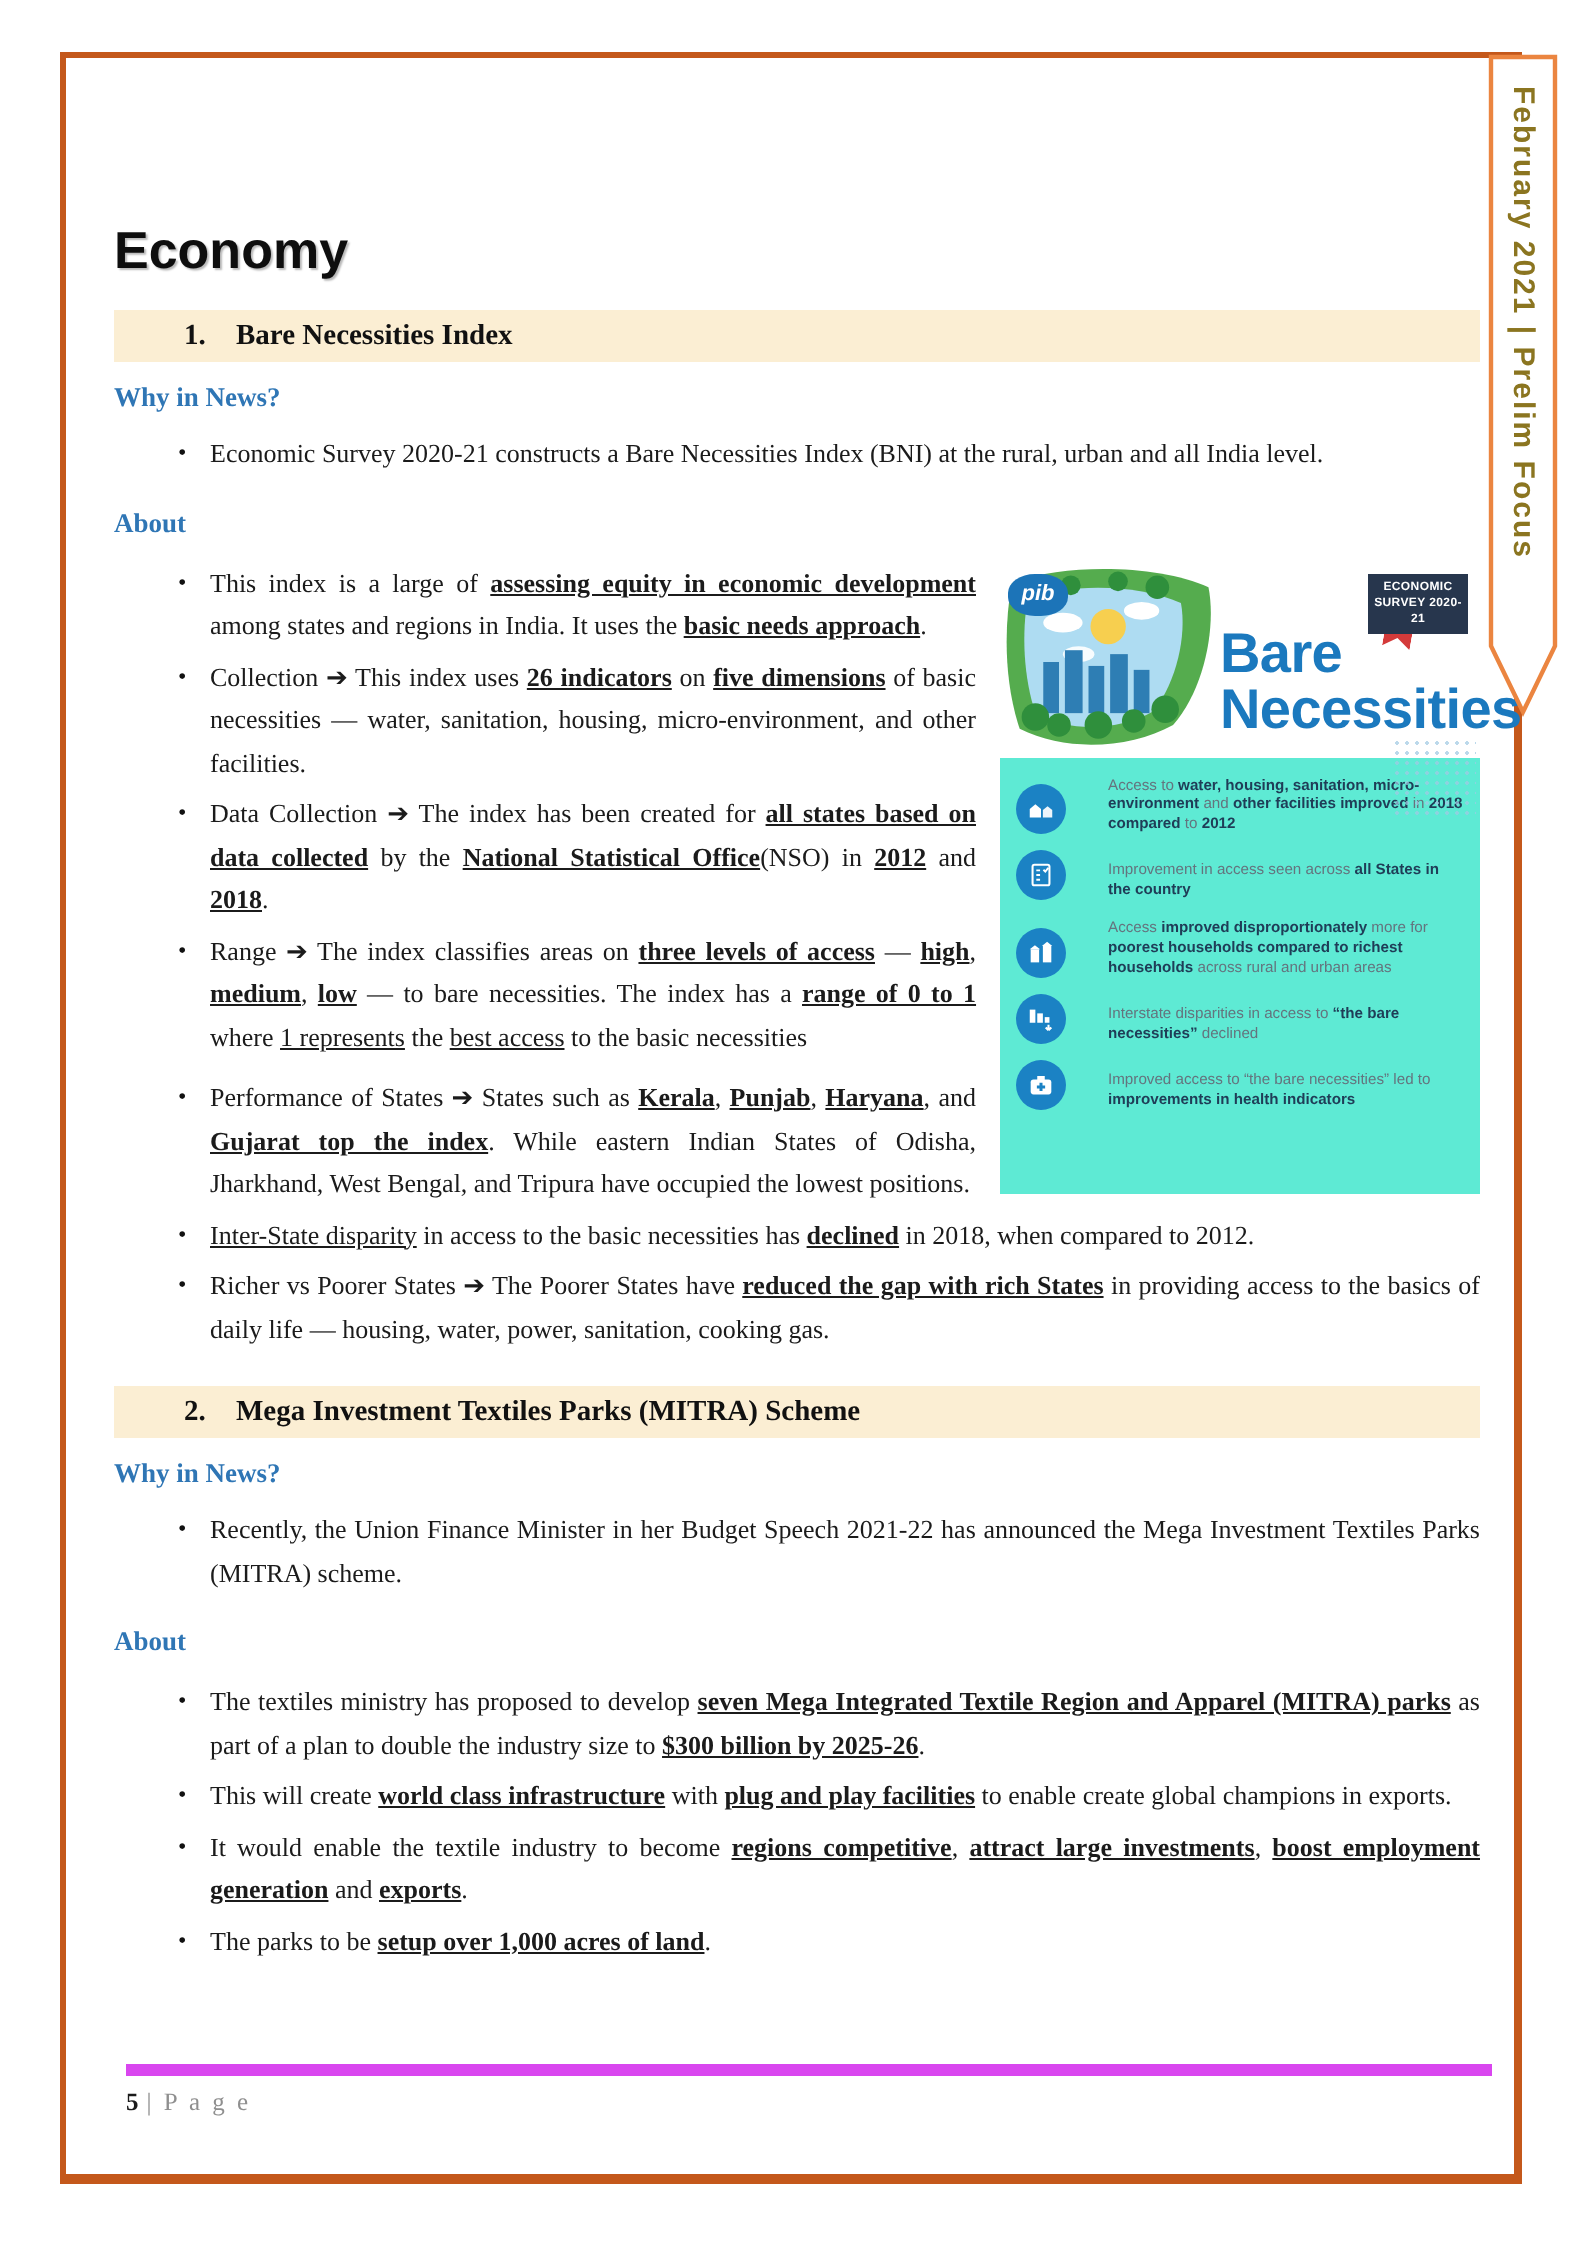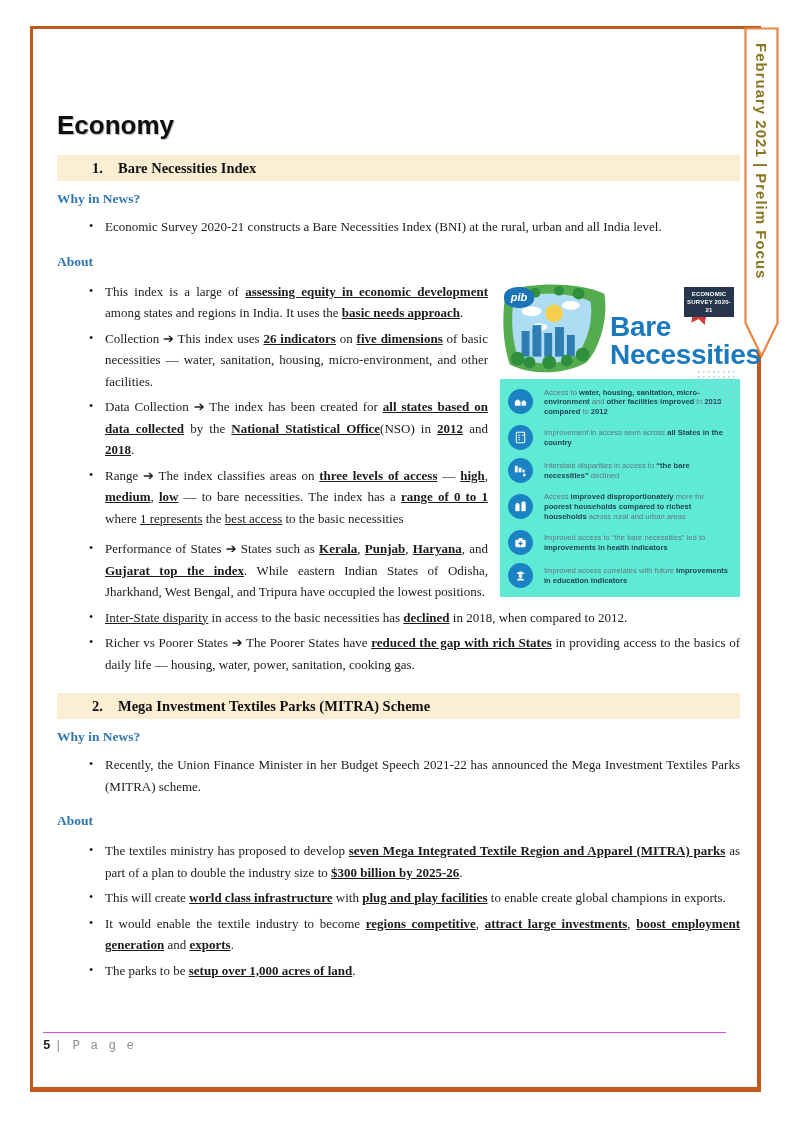--- a/index.html
+++ b/index.html
@@ -70,32 +70,32 @@
   .ig-badge{
     position:absolute;right:6px;top:4px;width:46px;background:#27364D;color:#fff;
     font-size:6px;font-weight:bold;text-align:center;padding:3px 2px;line-height:1.35;
     letter-spacing:.2px;z-index:4;
   }
   .ig-badge-tail{
     position:absolute;right:34px;top:28px;width:14px;height:13px;background:#D43A3A;
     clip-path:polygon(0 0,100% 0,100% 100%,50% 62%,0 100%);transform:rotate(10deg);z-index:3;
   }
   .ig-list{padding:8px 8px 0 8px;display:flex;flex-direction:column;gap:8px;}
-  .ig-item{display:flex;gap:11px;align-items:center;}
+  .ig-item{display:flex;gap:21px;align-items:flex-end;}
   .ic{
     width:25px;height:25px;border-radius:50%;background:#1B82C4;flex:0 0 25px;
     display:flex;align-items:center;justify-content:center;
   }
   .ig-item .txt{font-size:7.6px;line-height:1.3;color:#64747E;padding-top:1px;}
   .ig-item .txt .b{color:#1F3D57;}
   
   .footer{
-    position:absolute;left:43px;top:1032px;width:683px;z-index:2;
-    border-top:1px solid #d946ef;padding-top:6px;
-    font-family:Liberation Mono, monospace;font-size:12.5px;
+    position:absolute;left:63px;top:1032px;width:683px;z-index:2;
+    border-top:6px solid #d946ef;padding-top:6px;
+    font-family:Liberation Serif, serif;font-size:12.5px;
   }
   .footer .num{font-weight:bold;color:#1a1a1a;margin-right:4px;}
   .footer .lab{color:#8f8f8f;letter-spacing:1.5px;}
 </style>
 </head>
 <body>
 
 <div class="frame"></div>
 
 <div class="ribbon">
@@ -171,58 +171,48 @@
                 <rect x="3.5" y="2.5" width="9" height="11" rx="1" fill="none" stroke="#fff" stroke-width="1.1"></rect>
                 <path d="M5.5 5.5 h2 M5.5 8 h2 M5.5 10.5 h2" stroke="#fff" stroke-width="1"></path>
                 <path d="M9.3 5.2 l1 1 l1.6 -2" stroke="#fff" stroke-width="1" fill="none"></path>
               </svg>
           </span>
           <div class="txt"><span>Improvement in access seen across </span><span class="b">all States in the country</span></div>
         </div>
         <div class="ig-item">
           <span class="ic">
             <svg width="15" height="15" viewBox="0 0 16 16">
+                <path d="M2 6 L4.75 3.8 L7.5 6 Z" fill="#fff"></path>
+                <rect x="2.5" y="6" width="4.5" height="7" fill="#fff"></rect>
+                <path d="M8.5 4.2 L11.25 2 L14 4.2 Z" fill="#fff"></path>
+                <rect x="9" y="4.2" width="4.5" height="8.8" fill="#fff"></rect>
+              </svg>
+          </span>
+          <div class="txt"><span>Access </span><span class="b">improved disproportionately</span><span> more for </span><span class="b">poorest households compared to richest households</span><span> across rural and urban areas</span></div>
+        </div>
+        <div class="ig-item">
+          <span class="ic">
+            <svg width="15" height="15" viewBox="0 0 16 16">
                 <rect x="2" y="3" width="3" height="7" fill="#fff"></rect>
                 <rect x="6" y="5" width="3" height="5" fill="#fff"></rect>
                 <rect x="10" y="7" width="2.5" height="3" fill="#fff"></rect>
                 <path d="M12 11 v3 M12 14 l-1.5 -1.5 M12 14 l1.5 -1.5" stroke="#fff" stroke-width="1.1" fill="none"></path>
               </svg>
           </span>
           <div class="txt"><span>Interstate disparities in access to </span><span class="b">“the bare necessities”</span><span> declined</span></div>
         </div>
         <div class="ig-item">
           <span class="ic">
             <svg width="15" height="15" viewBox="0 0 16 16">
-                <path d="M2 6 L4.75 3.8 L7.5 6 Z" fill="#fff"></path>
-                <rect x="2.5" y="6" width="4.5" height="7" fill="#fff"></rect>
-                <path d="M8.5 4.2 L11.25 2 L14 4.2 Z" fill="#fff"></path>
-                <rect x="9" y="4.2" width="4.5" height="8.8" fill="#fff"></rect>
-              </svg>
-          </span>
-          <div class="txt"><span>Access </span><span class="b">improved disproportionately</span><span> more for </span><span class="b">poorest households compared to richest households</span><span> across rural and urban areas</span></div>
-        </div>
-        <div class="ig-item">
-          <span class="ic">
-            <svg width="15" height="15" viewBox="0 0 16 16">
                 <rect x="6" y="3.2" width="4" height="2.2" fill="#fff"></rect>
                 <rect x="2.5" y="5" width="11" height="8" rx="1.5" fill="#fff"></rect>
                 <path d="M8 6.8 v4.4 M5.8 9 h4.4" stroke="#1B82C4" stroke-width="1.6"></path>
               </svg>
           </span>
           <div class="txt"><span>Improved access to “the bare necessities” led to </span><span class="b">improvements in health indicators</span></div>
-        </div>
-        <div class="ig-item">
-          <span class="ic">
-            <svg width="15" height="15" viewBox="0 0 16 16">
-                <path d="M3.5 5.5 L8 3.5 L12.5 5.5 L8 7.5 Z" fill="#fff"></path>
-                <circle cx="8" cy="8.6" r="2" fill="#fff"></circle>
-                <path d="M4.2 13.2 c0 -2.6 7.6 -2.6 7.6 0 Z" fill="#fff"></path>
-              </svg>
-          </span>
-          <div class="txt"><span>Improved access correlates with future </span><span class="b">improvements in education indicators</span></div>
         </div>
       </div>
     </aside>
 
     <ul class="doc">
       <li><span>This index is a large of </span><span class="b u">assessing equity in economic development</span><span> among states and regions in India. It uses the </span><span class="b u">basic needs approach</span><span>.</span></li>
       <li><span>Collection ➔ This index uses </span><span class="b u">26 indicators</span><span> on </span><span class="b u">five dimensions</span><span> of basic necessities — water, sanitation, housing, micro-environment, and other facilities.</span></li>
       <li><span>Data Collection ➔ The index has been created for </span><span class="b u">all states based on data collected</span><span> by the </span><span class="b u">National Statistical Office</span><span>(NSO) in </span><span class="b u">2012</span><span> and </span><span class="b u">2018</span><span>.</span></li>
       <li><span>Range ➔ The index classifies areas on </span><span class="b u">three levels of access</span><span> — </span><span class="b u">high</span><span>, </span><span class="b u">medium</span><span>, </span><span class="b u">low</span><span> — to bare necessities. The index has a </span><span class="b u">range of 0 to 1</span><span> where </span><span class="u">1 represents</span><span> the </span><span class="u">best access</span><span> to the basic necessities</span></li>
     </ul>

